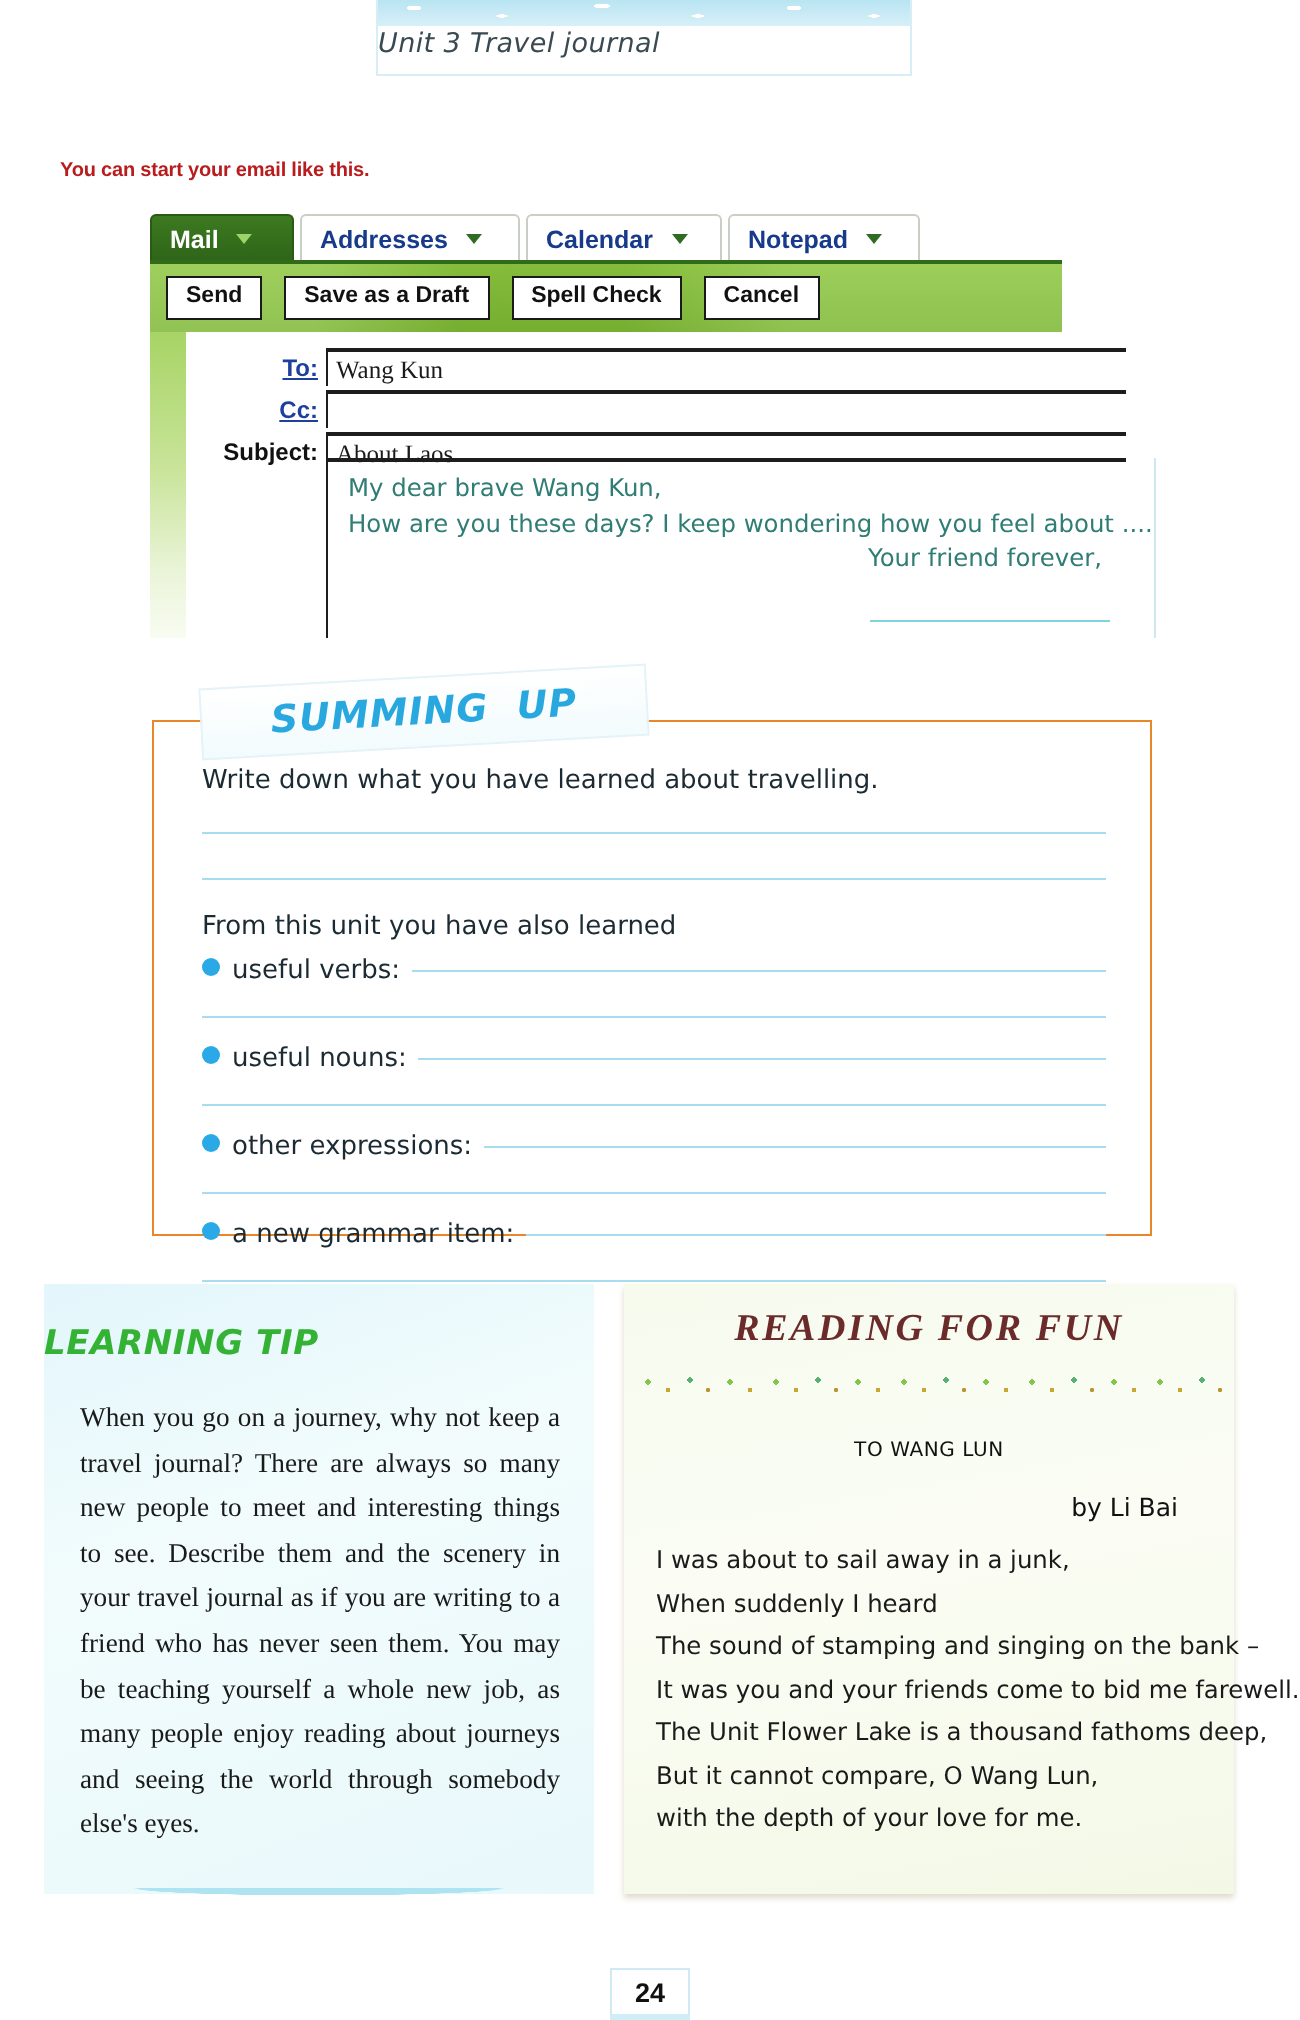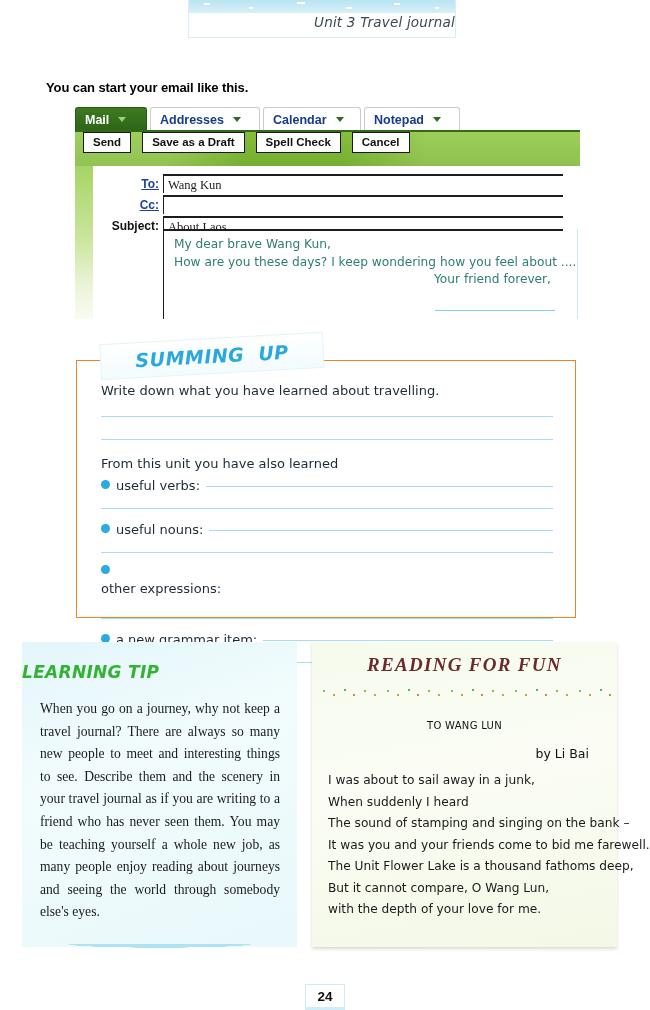--- a/index.html
+++ b/index.html
@@ -37,38 +37,37 @@
       radial-gradient(ellipse 10px 3px at 112px 3px, #ffffff 40%, transparent 42%),
       radial-gradient(ellipse 8px 2px at 160px 8px, #ffffff 40%, transparent 42%),
       radial-gradient(ellipse 9px 3px at 208px 4px, #ffffff 40%, transparent 42%),
       radial-gradient(ellipse 7px 2px at 248px 8px, #ffffff 40%, transparent 42%),
       linear-gradient(#b9e4f2, #d8f0f8);
   }
   #unit-banner .unit-label {
     position: absolute;
     left: 0; right: 0;
     top: 14px;
-    text-align: right;
+    text-align: left;
     font-family: "DejaVu Sans", sans-serif;
     font-style: italic;
     font-size: 13.5px;
     color: #3a4a52;
     letter-spacing: .2px;
   }
 
   
   #intro-text {
     position: absolute;
     left: 30px;
     top: 80px;
-    font-size: 13px;
-    font-weight: bold;
-    color: #000000;
+    font-size: 10px;
+    font-weight: bold;
+    color: #b91c1c;
     letter-spacing: -.1px;
-    margin-left: 16px;
   }
 
   
   #email-client {
     position: absolute;
     left: 75px;
     top: 107px;
     width: 503px;
     height: 212px;
   }
@@ -104,28 +103,28 @@
     width: 0; height: 0;
     border-left: 4.5px solid transparent;
     border-right: 4.5px solid transparent;
     border-top: 5px solid #2f6b22;
   }
   .mailtab.active .caret { border-top-color: #9cd36a; }
 
   #email-toolbar {
     position: absolute;
     left: 0; top: 23px;
-    width: 505px;
+    width: 456px;
     height: 36px;
     background:
       linear-gradient(90deg, rgba(255,255,255,.16) 0 18%, rgba(0,0,0,.05) 34% 52%, rgba(255,255,255,.14) 70% 100%),
       linear-gradient(#8cc63e, #7cb733);
     border-top: 2px solid #2f6b18;
     display: flex;
-    align-items: flex-start;
+    align-items: center;
     gap: 11px;
     padding-left: 8px;
     box-sizing: border-box;
   }
   .toolbtn {
     background: #ffffff;
     border: 1.5px solid #1a1a1a;
     font-size: 11.5px;
     font-weight: bold;
     color: #111;
@@ -514,21 +513,21 @@
     </div>
     <div class="rule-line" style="margin-top:15px;"></div>
 
     <div class="sum-item" style="margin-top:13px;">
       <span class="bullet-dot"></span>
       <span>useful nouns:</span>
       <span class="item-fill"></span>
     </div>
     <div class="rule-line" style="margin-top:15px;"></div>
 
-    <div class="sum-item" style="margin-top:13px;flex-direction:column;">
+    <div class="sum-item" style="margin-top:13px;">
       <span class="bullet-dot"></span>
       <span>other expressions:</span>
       <span class="item-fill"></span>
     </div>
     <div class="rule-line" style="margin-top:15px;"></div>
 
     <div class="sum-item" style="margin-top:13px;justify-content:flex-end;">
       <span class="bullet-dot"></span>
       <span>a new grammar item:</span>
       <span class="item-fill"></span>

